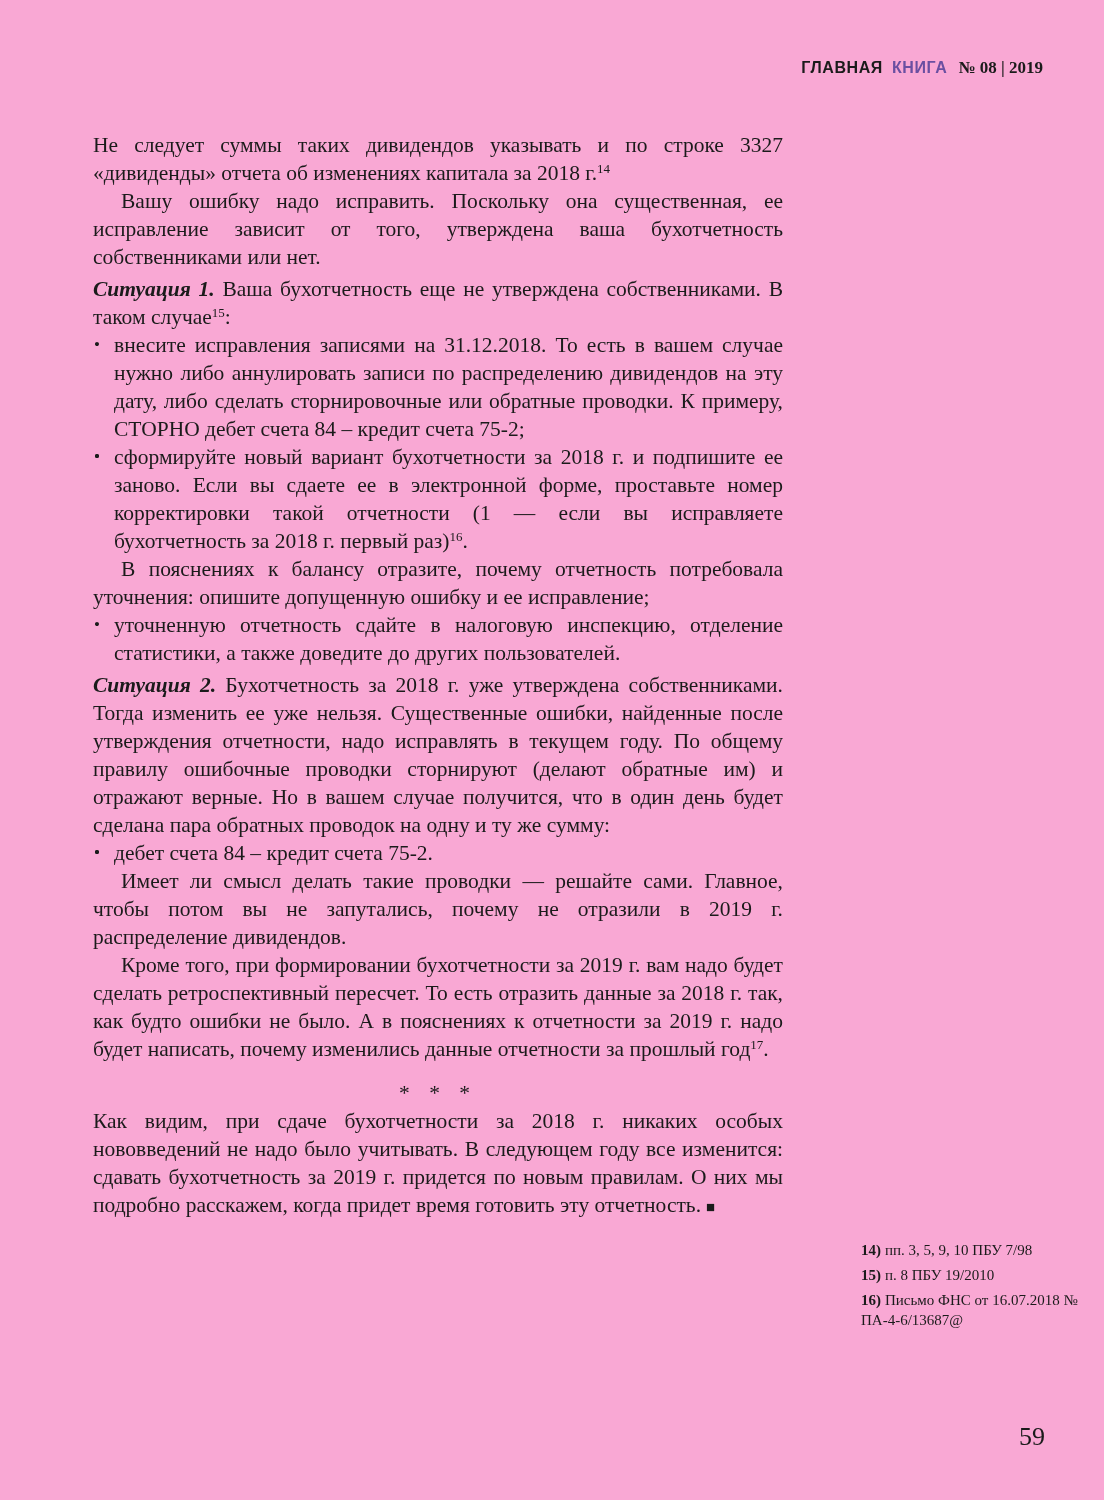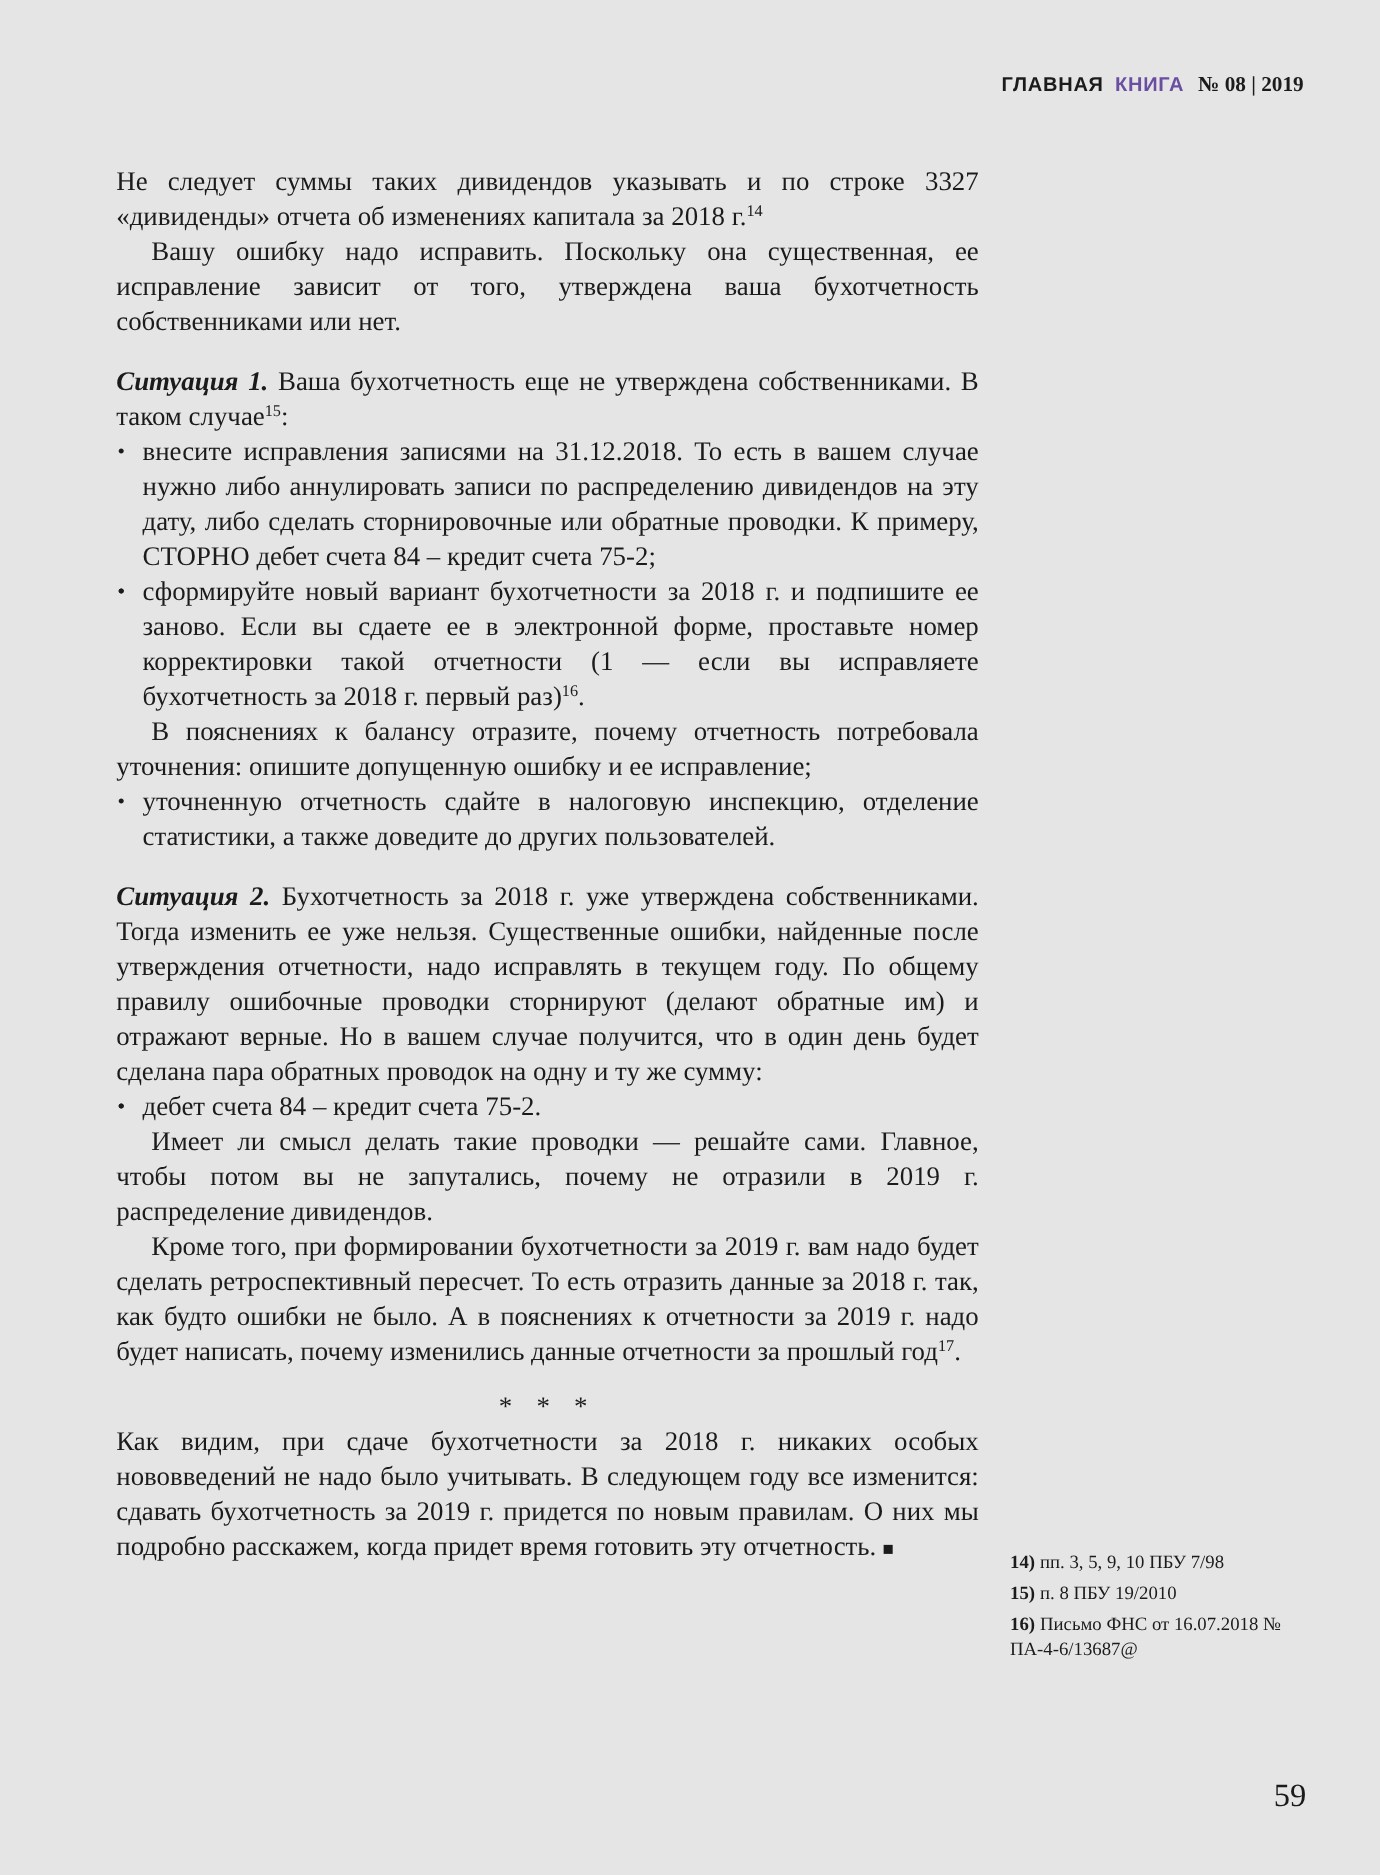--- a/index.html
+++ b/index.html
@@ -1,21 +1,21 @@
 <!DOCTYPE html>
 <html><head>
 <meta charset="utf-8">
 <style>
   html, body { margin: 0; padding: 0; }
   body { background: #ffffff; }
   .page {
     position: relative;
     width: 1104px;
     height: 1500px;
-    background: #e5e5e5;
+    background: #f9a8d4;
     font-family: "Liberation Serif", serif;
     color: #1b1b1b;
     overflow: hidden;
   }
   
   .masthead {
     position: absolute;
     top: 58px;
     right: 61px;
     white-space: nowrap;
@@ -40,21 +40,21 @@
     position: absolute;
     left: 93px;
     top: 131px;
     width: 690px;
     font-size: 21.5px;
     line-height: 28px;
     text-align: justify;
   }
   .para { margin: 0; }
   .indent { text-indent: 28px; }
-  .sit { margin-top: 20px; }
+  .sit { margin-top: 4px; }
   .sit-label { font-weight: 700; font-style: italic; }
   .bullet {
     margin: 0;
     position: relative;
     padding-left: 21px;
   }
   .dot {
     position: absolute;
     left: 1px;
     top: 0;
@@ -70,21 +70,21 @@
   .separator {
     margin-top: 16px;
     text-align: center;
     letter-spacing: 7px;
     font-size: 21.5px;
   }
   .end-mark { font-size: 15px; margin-left: 5px; }
   
   .footnotes {
     position: absolute;
-    left: 808px;
+    left: 861px;
     top: 1240px;
     width: 218px;
     font-size: 15px;
     line-height: 20px;
     text-align: left;
   }
   .footnote { margin-bottom: 5px; }
   .fn-num { font-weight: 700; margin-right: 4px; }
   
   .page-number {

